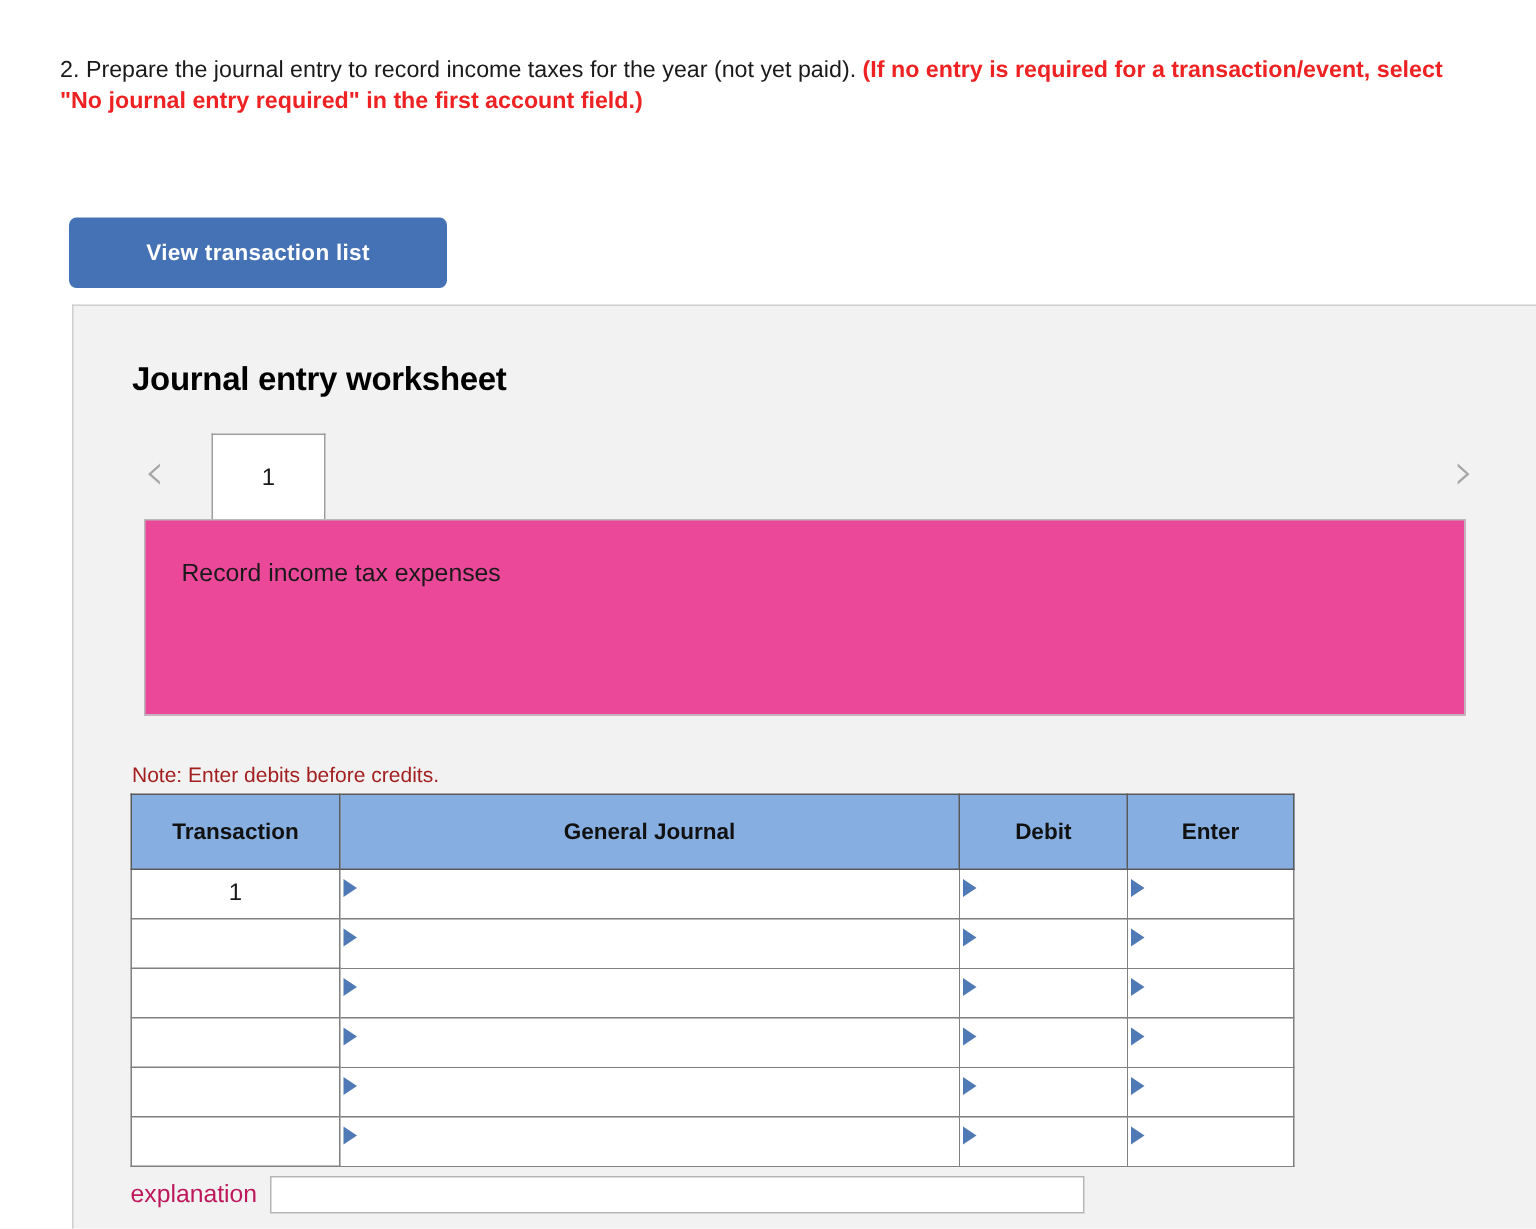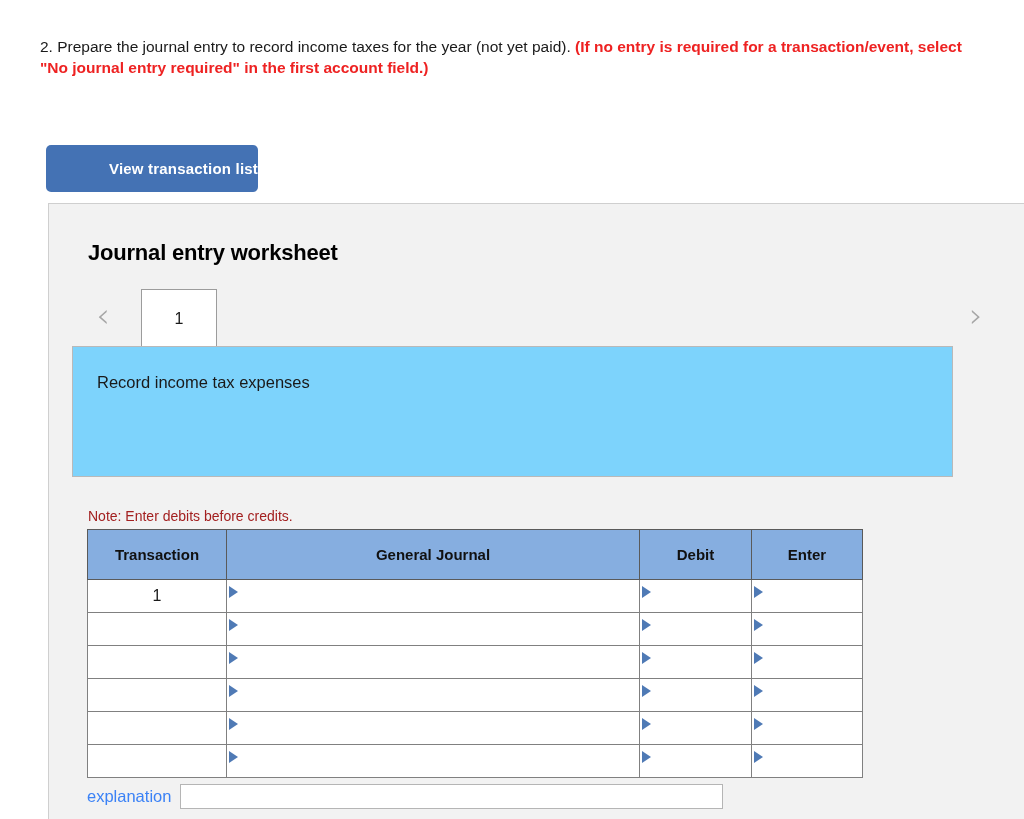--- a/index.html
+++ b/index.html
@@ -26,31 +26,31 @@
   .q-red {
     display: inline;
     color: #ee2222;
     font-weight: bold;
   }
 
   
   .view-btn {
     position: absolute;
     left: 46px; top: 145px;
-    width: 212px; height: 47px;
+    width: 252px; height: 47px;
     background: #4472b4;
     border: none;
     border-radius: 5px;
     color: #ffffff;
     font-family: "Liberation Sans", sans-serif;
     font-size: 15px;
     font-weight: bold;
     letter-spacing: 0.2px;
     cursor: pointer;
-    text-align: right;
+    text-align: center;
     line-height: 47px;
     padding: 0;
   }
 
   
   .panel {
     position: absolute;
     left: 48px; top: 203px;
     width: 990px; height: 620px;
     background: #f2f2f2;
@@ -99,23 +99,23 @@
     text-align: center;
     line-height: 57px;
     font-size: 16px;
     color: #1a1a1a;
     cursor: pointer;
   }
 
   
   .desc-box {
     position: absolute;
-    left: 72px; top: 346px;
+    left: 96px; top: 346px;
     width: 881px; height: 131px;
-    background: #7dd3fc;
+    background: #ec4899;
     border: 1px solid #b9b9b9;
   }
   .desc-text {
     position: absolute;
     left: 24px; top: 26px;
     font-size: 16.5px;
     color: #1a1a1a;
   }
 
   
@@ -188,21 +188,21 @@
 
   
   .expl-wrap {
     position: absolute;
     left: 87px; top: 784px;
     display: flex;
     align-items: center;
   }
   .expl-label {
     font-size: 16.5px;
-    color: #3b82f6;
+    color: #be185d;
     margin-right: 9px;
   }
   .expl-input {
     width: 543px; height: 25px;
     border: 1px solid #b5b5b5;
     background: #ffffff;
     font-family: "Liberation Sans", sans-serif;
     font-size: 13px;
     padding: 0 4px;
   }

